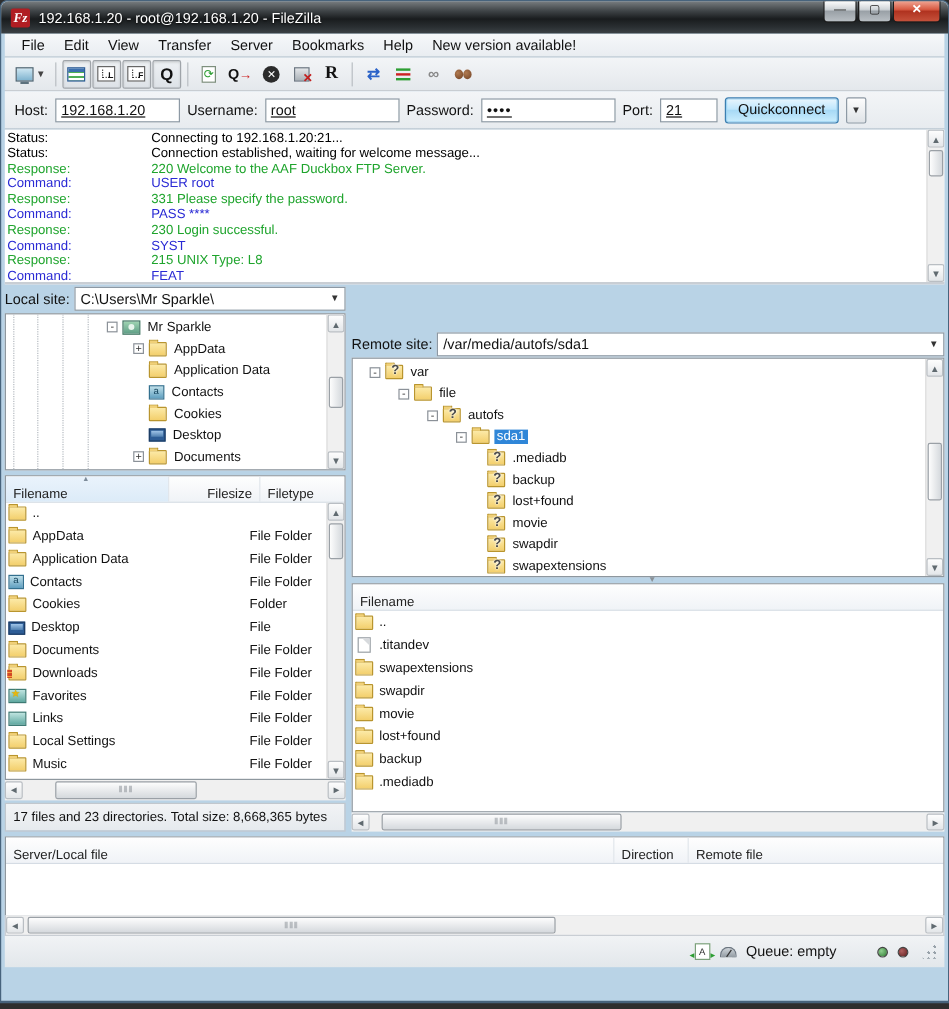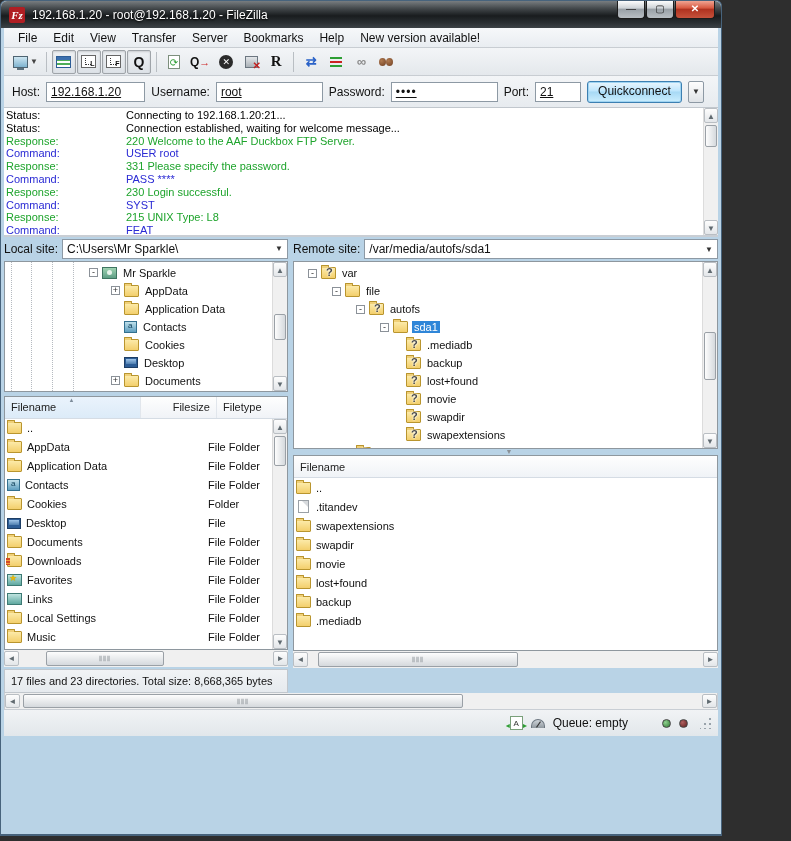--- a/index.html
+++ b/index.html
@@ -1,17 +1,17 @@
 <!DOCTYPE html>
 <html><head>
 <meta charset="utf-8">
 <style>
   * { margin:0; padding:0; box-sizing:border-box; }
   html,body { width:791px; height:841px; background:#2e2e2e; font-family:"Liberation Sans", sans-serif; overflow:hidden; }
-  .window { position:absolute; top:0; left:0; width:722px; height:836px;
+  .window { position:absolute; top:0; left:0; width:791px; height:836px;
     background:#b9d3e6; border:1px solid #47637c; border-bottom-width:2px;
     border-radius:6px 6px 0 0; padding:0 3px 3px; }
   
   .titlebar { height:27px; margin:0 -3px; border-radius:6px 6px 0 0;
     background:linear-gradient(#787d80, #3f4447 30%, #191c1e 55%, #2a2f32 80%, #3c4246);
     display:flex; align-items:center; padding:0 8px; position:relative; }
   .fzlogo { width:16px; height:16px; background:#b01e23; color:#fff; font-weight:bold;
     font-size:11px; text-align:center; line-height:16px; border-radius:2px;
     font-family:"Liberation Serif", serif; font-style:italic; margin-right:7px; }
   .title-text { color:#fff; font-size:12px; text-shadow:0 1px 2px #000; }
@@ -79,21 +79,21 @@
   .hscroll { height:17px; background:#f0f0f0; position:relative; }
   .hsb-arrow { position:absolute; top:1px; bottom:1px; width:15px; color:#606a70; font-size:8px; text-align:center; line-height:14px;
     background:linear-gradient(#fdfdfd,#e3e6e9); border:1px solid #b9bec3; border-radius:2px; }
   .hsb-arrow.left { left:0; } .hsb-arrow.right { right:0; }
   .hsb-thumb { position:absolute; top:1px; bottom:1px; background:linear-gradient(#fdfdfd,#d5d9dd); border:1px solid #9aa0a6; border-radius:2px;
     color:#8a9096; font-size:7px; text-align:center; line-height:13px; letter-spacing:1px; }
   
   .mainrow { display:flex; height:456px; }
   .pane-local { width:284px; flex:none; display:flex; flex-direction:column; }
   .pane-split { width:5px; flex:none; }
-  .pane-remote { flex:1; display:flex; flex-direction:column; min-width:0; }
+  .pane-remote { flex:1; display:flex; flex-direction:column; min-width:0;margin-top:38px; }
   .sitebar { height:24px; display:flex; align-items:center; gap:4px; font-size:12px; color:#111; padding:1px 0; }
   .combo { flex:1; height:20px; background:#fff; border:1px solid #8d99a4; display:flex; align-items:center; padding:0 4px; font-size:12px; position:relative; }
   .combo .caret { position:absolute; right:4px; font-size:8px; color:#333; }
   .treebox { background:#fff; border:1px solid #8e979e; position:relative; overflow:hidden; }
   .tree-local { height:131px; }
   .tree-remote { height:188px; }
   .treebody { position:absolute; inset:2px 16px 0 0; overflow:hidden; }
   .trow { height:18px; display:flex; align-items:center; font-size:11px; color:#111; white-space:nowrap; }
   .exp { width:9px; height:9px; flex:none; border:1px solid #8b9198; background:#fff; font-size:9px; line-height:7px; text-align:center; color:#333; margin-right:4px; }
   .expspace { width:13px; flex:none; }
@@ -114,21 +114,21 @@
   .i-desktop { width:14px; height:11px; background:#2d5d96; border:1px solid #1d3d64; }
   .i-desktop::after { content:""; position:absolute; inset:1px 1px 3px 1px; background:linear-gradient(#9fc4e8,#4f7fb0); }
   .i-downloads::after { content:""; position:absolute; left:-2px; top:2px; width:4px; height:7px; background:repeating-linear-gradient(#d24a26 0 2px, #f3a13c 2px 3px); }
   .i-favorites::after { content:"★"; position:absolute; left:1px; top:-2px; font-size:9px; color:#e8b50f; text-shadow:0 0 1px #7a5; }
   .i-links { background:linear-gradient(#bfe4e0,#5fa8a0); border:1px solid #3d7a74; }
   
   .listbox { background:#fff; border:1px solid #8e979e; position:relative; overflow:hidden; }
   .list-local { height:255px; }
   .list-remote { height:196px; }
   .lheader { height:22px; display:flex; background:linear-gradient(#fefefe,#f0f3f7); border-bottom:1px solid #d5dce4; font-size:11px; color:#222; }
-  .hcell { display:flex; align-items:center; padding:0 6px; border-right:1px solid #e1e6ec; position:relative; }
+  .hcell { display:flex; align-items:flex-end; padding:0 6px; border-right:1px solid #e1e6ec; position:relative; }
   .hcell.sorted { background:linear-gradient(#eaf3fc,#dcebf8); }
   .sort-mark { position:absolute; top:0; left:50%; margin-left:-4px; font-size:6px; color:#7d8c9a; }
   .col-name { flex:1; } .col-size { width:76px; justify-content:flex-end; } .col-type { width:70px; border-right:none; }
   .listrows { position:absolute; top:22px; left:0; right:15px; bottom:0; overflow:hidden; }
   .listrows.noscroll { right:0; }
   .frow { height:19px; display:flex; align-items:center; font-size:11px; color:#111; padding:0 2px; white-space:nowrap; }
   .fname { flex:1; margin-left:5px; overflow:hidden; }
   .fsize { width:72px; text-align:right; }
   .ftype { width:70px; padding-left:8px; }
   .collapse-handle { position:absolute; top:-1px; left:50%; font-size:7px; color:#8a9096; }
@@ -585,20 +585,34 @@
         </div>
       </div>
       <div class="hscroll">
         <div class="hsb-arrow left">◄</div>
         <div class="hsb-thumb" style="left:25px;width:200px;">⦀⦀⦀</div>
         <div class="hsb-arrow right">►</div>
       </div>
     </div>
   </div>
 
+  <div class="queuewrap">
+    <div class="qheader">
+      <div class="hcell qc1">
+          <span>Server/Local file</span>
+        </div>
+      <div class="hcell qc2">
+          <span>Direction</span>
+        </div>
+      <div class="hcell qc3">
+          <span>Remote file</span>
+        </div>
+    </div>
+    <div class="qbody"></div>
+  </div>
   <div class="hscroll queue-hscroll">
     <div class="hsb-arrow left">◄</div>
     <div class="hsb-thumb" style="left:18px;width:440px;">⦀⦀⦀</div>
     <div class="hsb-arrow right">►</div>
   </div>
 
 
   <div class="statusbar">
     <span class="ic-ttype">A</span>
     <span class="ic-speed"></span>

